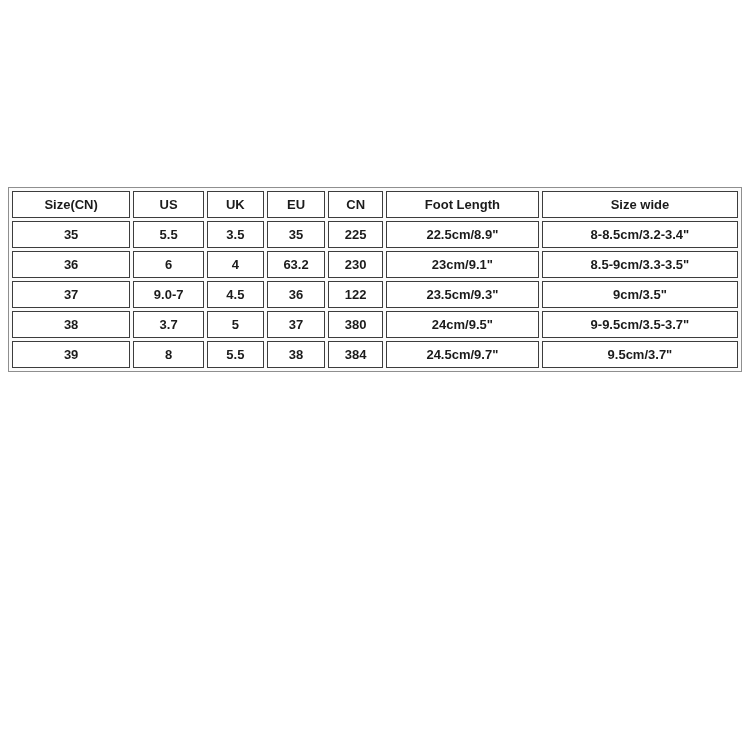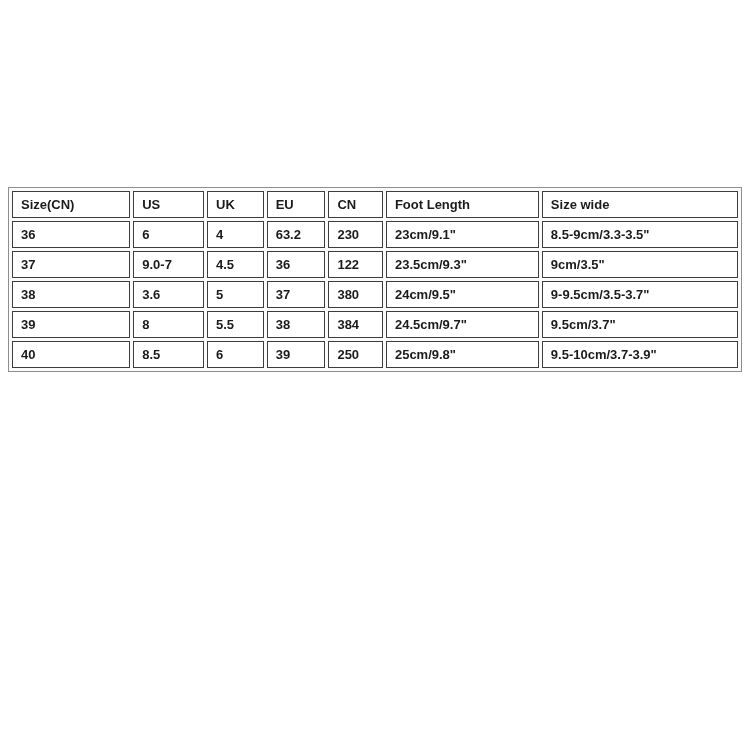--- a/index.html
+++ b/index.html
@@ -25,21 +25,21 @@
     border-spacing: 3px;
     border: 1px solid #8f8f8f;
     background: #fbfbfb;
   }
   table.size-table th,
   table.size-table td {
     border: 1px solid #3d3d3d;
     background: #ffffff;
     height: 25px;
     padding: 0 8px;
-    text-align: left;
+    text-align: center;
     vertical-align: middle;
     font-family: "Liberation Sans", sans-serif;
     font-size: 13px;
     font-weight: bold;
     color: #1b1b1b;
     white-space: nowrap;
     overflow: hidden;
   }
   col.c1 { width: 16.7%; }
   col.c2 { width: 10.0%; }
@@ -69,59 +69,59 @@
         <th>US</th>
         <th>UK</th>
         <th>EU</th>
         <th>CN</th>
         <th>Foot Length</th>
         <th>Size wide</th>
       </tr>
     </thead>
     <tbody>
       <tr>
+        <td>35</td>
+        <td>5.5</td>
+        <td>3.5</td>
+        <td>35</td>
+        <td>225</td>
+        <td>22.5cm/8.9"</td>
+        <td>8-8.5cm/3.2-3.4"</td>
+      </tr>
+      <tr>
         <td>36</td>
         <td>6</td>
         <td>4</td>
         <td>63.2</td>
         <td>230</td>
         <td>23cm/9.1"</td>
         <td>8.5-9cm/3.3-3.5"</td>
       </tr>
       <tr>
         <td>37</td>
         <td>9.0-7</td>
         <td>4.5</td>
         <td>36</td>
         <td>122</td>
         <td>23.5cm/9.3"</td>
         <td>9cm/3.5"</td>
       </tr>
       <tr>
         <td>38</td>
-        <td>3.6</td>
+        <td>3.7</td>
         <td>5</td>
         <td>37</td>
         <td>380</td>
         <td>24cm/9.5"</td>
         <td>9-9.5cm/3.5-3.7"</td>
       </tr>
       <tr>
         <td>39</td>
         <td>8</td>
         <td>5.5</td>
         <td>38</td>
         <td>384</td>
         <td>24.5cm/9.7"</td>
         <td>9.5cm/3.7"</td>
       </tr>
-      <tr>
-        <td>40</td>
-        <td>8.5</td>
-        <td>6</td>
-        <td>39</td>
-        <td>250</td>
-        <td>25cm/9.8"</td>
-        <td>9.5-10cm/3.7-3.9"</td>
-      </tr>
     </tbody>
   </table>
 </div>
 
 </body></html>

